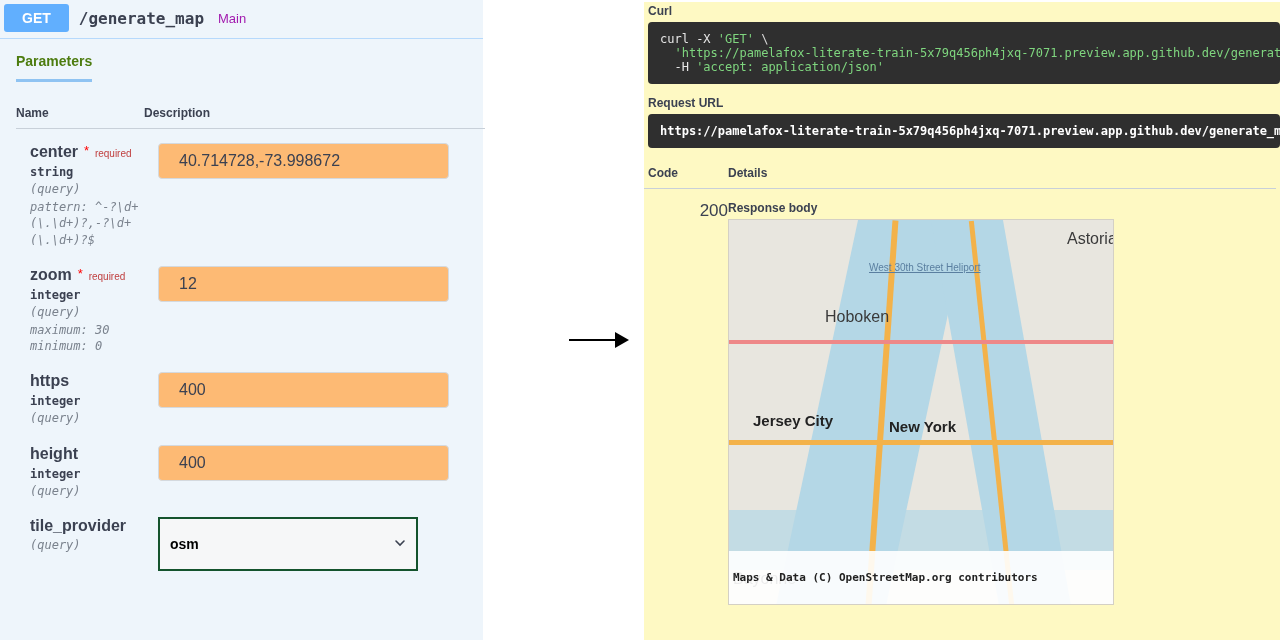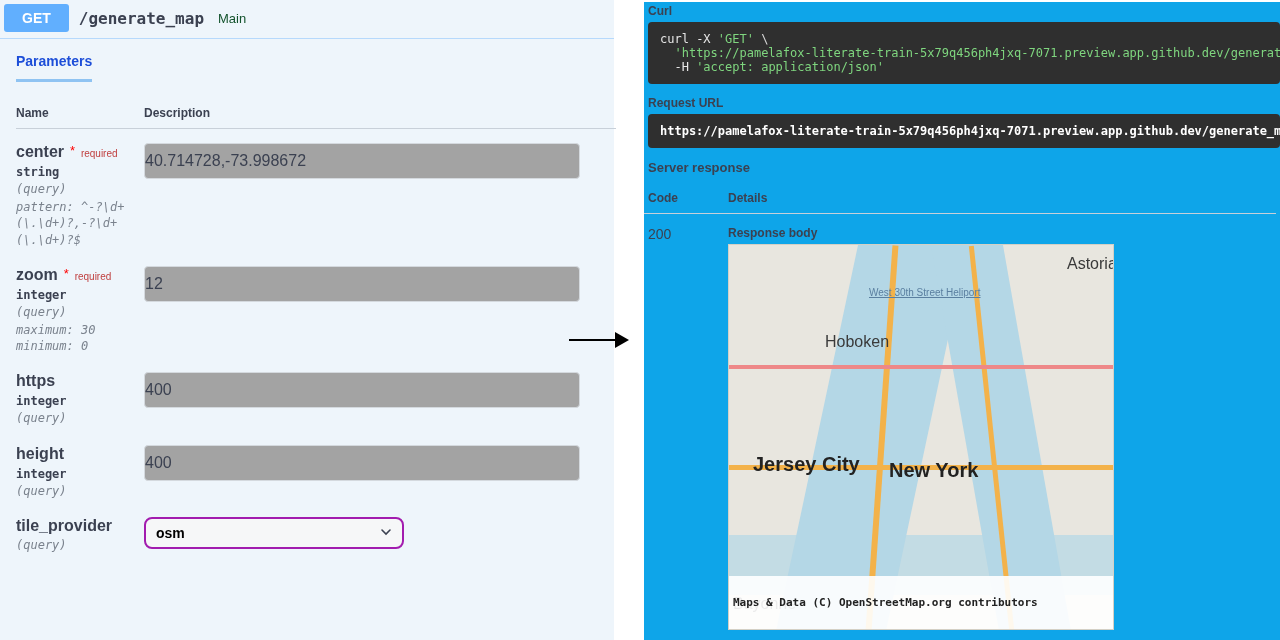--- a/index.html
+++ b/index.html
@@ -9,21 +9,21 @@
     color: #3b4151;
     background: #fff;
     width: 1280px;
     height: 640px;
     overflow: hidden;
     position: relative;
   }
   .left-panel {
     position: absolute;
     left: 0; top: 0;
-    width: 614px;
+    width: 483px;
     height: 640px;
     background: #eef5fb;
     padding: 0;
   }
   .op-header {
     display: flex;
     align-items: center;
     padding: 4px 4px 6px 4px;
     border-bottom: 1px solid #61affe66;
   }
@@ -37,30 +37,30 @@
     margin-right: 10px;
   }
   .path {
     font-family: ui-monospace, Menlo, Consolas, monospace;
     font-size: 16px;
     font-weight: 600;
     color: #3b4151;
   }
   .path-desc {
     font-size: 13px;
-    color: #14532d;
+    color: #a21caf;
     margin-left: 14px;
   }
   .params-tab {
     padding: 14px 16px 0 16px;
   }
   .tab-label {
     font-weight: 700;
     font-size: 14px;
-    color: #1d4ed8;
+    color: #4d7c0f;
     display: inline-block;
     padding-bottom: 10px;
     border-bottom: 3px solid #8fc3f2;
   }
   .params-table {
     width: calc(100% - 14px);
     margin: 14px 0 0 16px;
   }
   .thead {
     display: flex;
@@ -71,20 +71,21 @@
     font-size: 12px;
     font-weight: 700;
     color: #3b4151;
   }
   .col-name { width: 128px; }
   .col-desc { flex: 1; }
   .param-row {
     display: flex;
     padding: 14px 0 4px 0;
     align-items: flex-start;
+    margin-left: 14px;
   }
   .param-name-cell { width: 128px; padding-right: 6px; }
   .param-name {
     font-size: 16px;
     font-weight: 700;
     color: #3b4151;
   }
   .req-star { color: #ff0000; margin-left: 2px; font-size: 13px; vertical-align: top;}
   .req-text { color: #c04040; font-size: 10px; margin-left: 2px; }
   .param-type {
@@ -100,37 +101,37 @@
     font-style: italic;
     color: #7a828d;
     margin-top: 2px;
     line-height: 1.35;
     word-break: break-all;
   }
   .param-input-cell { flex: 1; padding-right: 36px; }
   .text-input {
     width: 100%;
     font-size: 16px;
-    padding: 8px 0;
+    padding: 8px 20px;
     border: 1px solid #d4d9de;
     border-radius: 4px;
-    background: #a3a3a3;
+    background: #fdba74;
     color: #3b4151;
   }
   .select-wrap {
     position: relative;
     width: 260px;
   }
   .select {
     width: 100%;
     font-size: 14px;
     font-weight: 700;
-    padding: 6px 10px;
-    border: 2px solid #a21caf;
-    border-radius: 8px;
+    padding: 17px 10px;
+    border: 2px solid #14532d;
+    border-radius: 0;
     background: #f6f7f8;
     appearance: none;
   }
   .select-chevron {
     position: absolute;
     right: 12px;
     top: 50%;
     transform: translateY(-50%);
     pointer-events: none;
   }
@@ -138,21 +139,21 @@
     position: absolute;
     left: 567px;
     top: 328px;
   }
   .right-panel {
     position: absolute;
     left: 644px;
     top: 2px;
     width: 636px;
     height: 638px;
-    background: #0ea5e9;
+    background: #fef9c3;
   }
   .sec-label {
     font-size: 12px;
     font-weight: 600;
     color: #3b4151;
     padding: 2px 0 4px 4px;
   }
   .code-block {
     background: #2f2f2f;
     color: #d8d8d8;
@@ -187,22 +188,23 @@
   }
   .code-col { width: 80px; font-size: 12px; font-weight: 700; }
   .details-col { font-size: 12px; font-weight: 700; }
   .resp-row {
     display: flex;
     padding: 12px 0 0 4px;
     align-items: flex-start;
   }
   .status-code {
     width: 80px;
-    font-size: 14px;
-    color: #3b4151;
+    font-size: 17px;
+    color: #3b4151;
+    text-align: right;
   }
   .resp-body-label {
     font-size: 12px;
     font-weight: 600;
     color: #3b4151;
     margin-bottom: 4px;
   }
   .map {
     width: 386px;
     height: 386px;
@@ -214,21 +216,21 @@
   .map .land { position:absolute; left:0; top:0; right:0; bottom:0; background:#e8e6df; }
   .map .water1 { position:absolute; left:88px; top:0; width:110px; height:386px; background:#b4d7e6; transform: skewX(-12deg); }
   .map .water2 { position:absolute; left:236px; top:0; width:72px; height:386px; background:#b4d7e6; transform: skewX(10deg); }
   .map .water3 { position:absolute; left:0; top:290px; width:386px; height:60px; background:#b4d7e6; opacity:.7; }
   .map .road { position:absolute; background:#f3b24a; }
   .map .road.r1 { left:150px; top:0; width:6px; height:386px; transform: rotate(4deg);}
   .map .road.r2 { left:0; top:220px; width:386px; height:5px;}
   .map .road.r3 { left:260px; top:0; width:5px; height:386px; transform: rotate(-6deg);}
   .map .road.r4 { left:0; top:120px; width:386px; height:4px; background:#e88; }
   .map .lbl { position:absolute; font-size:16px; color:#3a3a3a; font-weight:400; white-space:nowrap; }
-  .map .lbl.big { font-size:20px; font-weight:600; color:#222;margin-top:16px; }
+  .map .lbl.big { font-size:15px; font-weight:600; color:#222; }
   .map .attrib {
     position:absolute; left:0; bottom:0; right:0;
     background:rgba(255,255,255,.9);
     font-family: ui-monospace, Menlo, monospace;
     font-size:11px; font-weight:700;
     padding:20px 4px;
     color:#222;
   }
 </style>
 </head>
@@ -337,21 +339,20 @@
 
 <div class="right-panel">
   <div class="sec-label">Curl</div>
   <div class="code-block"><span class="curl-cmd">curl</span> <span class="curl-flag">-X</span> <span class="curl-str">'GET'</span> <span>\</span>
   <span class="curl-str">'https://pamelafox-literate-train-5x79q456ph4jxq-7071.preview.app.github.dev/generate_map</span>
   <span class="curl-flag">-H</span> <span class="curl-str">'accept: application/json'</span></div>
 
   <div class="sec-label">Request URL</div>
   <div class="url-block">https://pamelafox-literate-train-5x79q456ph4jxq-7071.preview.app.github.dev/generate_map?c</div>
 
-  <div class="sec-label" style="font-size:13px;">Server response</div>
   <div class="resp-head">
     <div class="code-col">Code</div>
     <div class="details-col">Details</div>
   </div>
   <div class="resp-row">
     <div class="status-code">200</div>
     <div>
       <div class="resp-body-label">Response body</div>
       <div class="map">
         <div class="land"></div>

